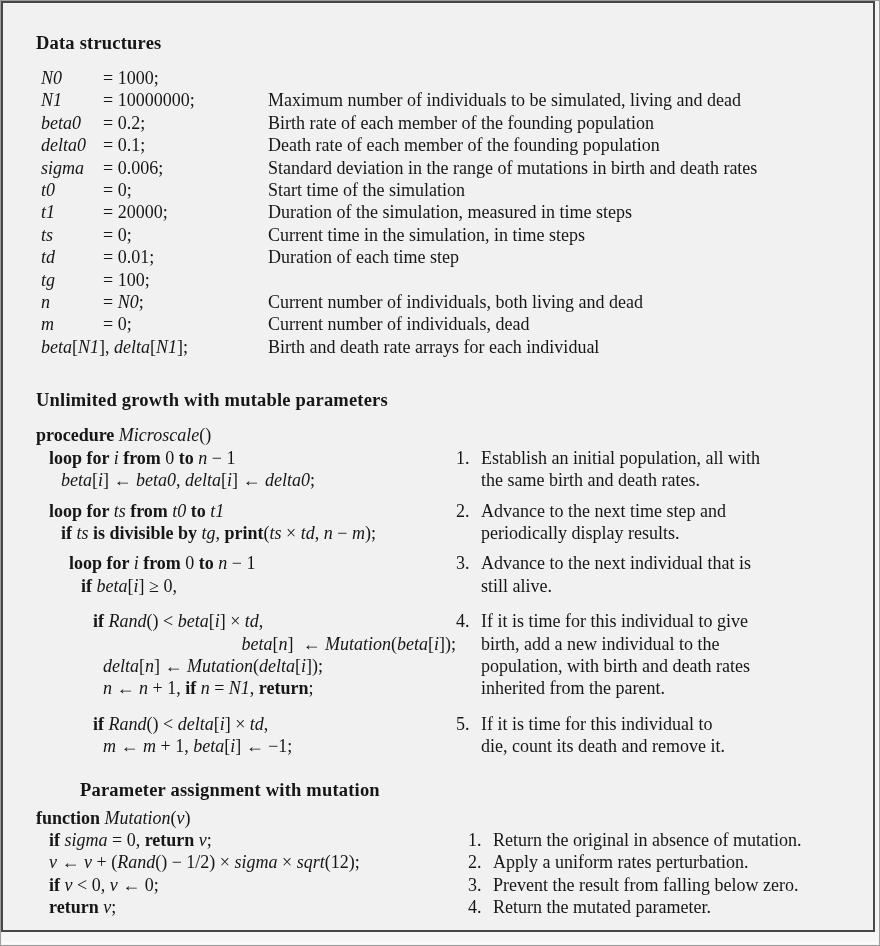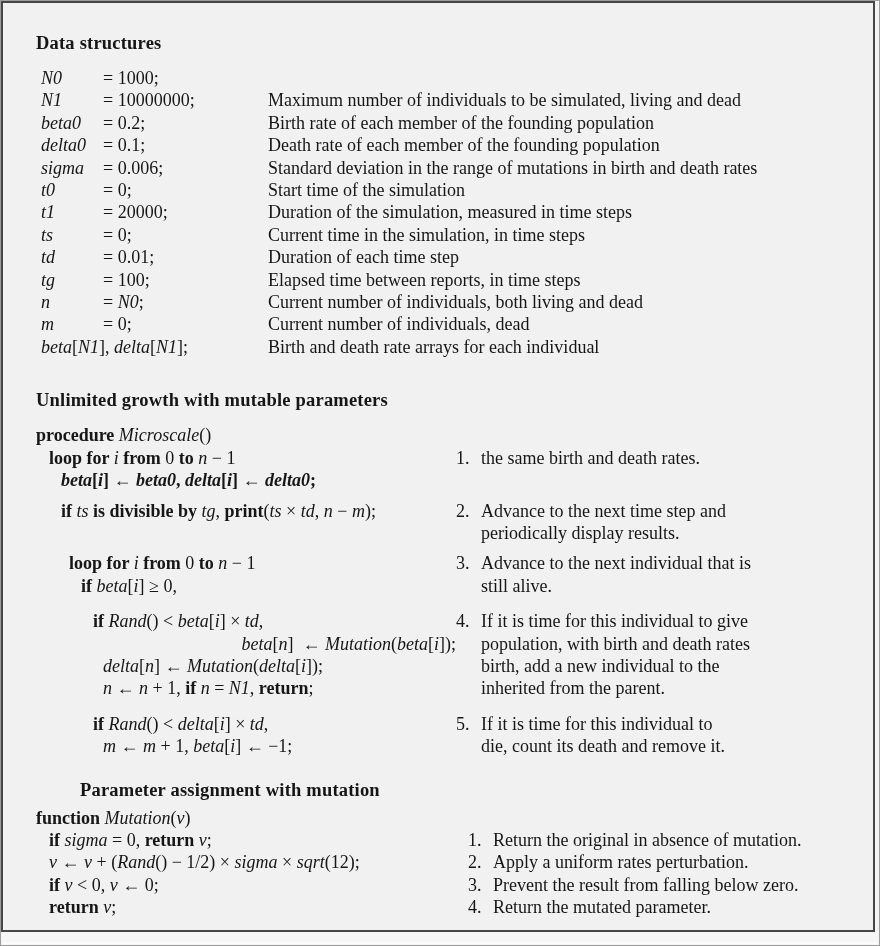--- a/index.html
+++ b/index.html
@@ -103,21 +103,20 @@
             <span class="var-desc">Current time in the simulation, in time steps</span>
           </div>
           <div class="var-row">
             <span class="var-name"><span class="v">td</span></span>
             <span class="var-value"><span class="p">= 0.01;</span></span>
             <span class="var-desc">Duration of each time step</span>
           </div>
           <div class="var-row">
             <span class="var-name"><span class="v">tg</span></span>
             <span class="var-value"><span class="p">= 100;</span></span>
-            <span class="var-desc">Elapsed time between reports, in time steps</span>
           </div>
           <div class="var-row">
             <span class="var-name"><span class="v">n</span></span>
             <span class="var-value"><span class="p">= </span><span class="v">N0</span><span class="p">;</span></span>
             <span class="var-desc">Current number of individuals, both living and dead</span>
           </div>
           <div class="var-row">
             <span class="var-name"><span class="v">m</span></span>
             <span class="var-value"><span class="p">= 0;</span></span>
             <span class="var-desc">Current number of individuals, dead</span>
@@ -132,31 +131,33 @@
 
       <div class="code-section growth-sec" id="growth-blocks">
           <div class="block">
             <div class="code-col">
               <div class="code-line" style="padding-left: 0px;"><span class="k">procedure </span><span class="v">Microscale</span><span class="p">()</span></div>
             </div>
           </div>
           <div class="block">
             <div class="code-col">
               <div class="code-line" style="padding-left: 13px;"><span class="k">loop for </span><span class="v">i</span><span class="k"> from </span><span class="p">0</span><span class="k"> to </span><span class="v">n</span><span class="p"> − 1</span></div>
-              <div class="code-line" style="padding-left: 25px; font-weight: bold;"><span class="v">beta</span><span class="p">[</span><span class="v">i</span><span class="p">] ← </span><span class="v">beta0</span><span class="p">, </span><span class="v">delta</span><span class="p">[</span><span class="v">i</span><span class="p">] ← </span><span class="v">delta0</span><span class="p">;</span></div>
+              <div class="code-line" style="padding-left: 25px;"><span class="v">beta</span><span class="p">[</span><span class="v">i</span><span class="p">] ← </span><span class="v">beta0</span><span class="p">, </span><span class="v">delta</span><span class="p">[</span><span class="v">i</span><span class="p">] ← </span><span class="v">delta0</span><span class="p">;</span></div>
             </div>
             <div class="note">
               <span class="note-num">1.</span>
               <div class="note-lines">
+                <div class="note-line">Establish an initial population, all with</div>
                 <div class="note-line">the same birth and death rates.</div>
               </div>
             </div>
           </div>
           <div class="block">
             <div class="code-col">
+              <div class="code-line" style="padding-left: 13px;"><span class="k">loop for </span><span class="v">ts</span><span class="k"> from </span><span class="v">t0</span><span class="k"> to </span><span class="v">t1</span></div>
               <div class="code-line" style="padding-left: 25px;"><span class="k">if </span><span class="v">ts</span><span class="k"> is divisible by </span><span class="v">tg</span><span class="p">, </span><span class="k">print</span><span class="p">(</span><span class="v">ts</span><span class="p"> × </span><span class="v">td</span><span class="p">, </span><span class="v">n</span><span class="p"> − </span><span class="v">m</span><span class="p">);</span></div>
             </div>
             <div class="note">
               <span class="note-num">2.</span>
               <div class="note-lines">
                 <div class="note-line">Advance to the next time step and</div>
                 <div class="note-line">periodically display results.</div>
               </div>
             </div>
           </div>
@@ -177,22 +178,22 @@
             <div class="code-col">
               <div class="code-line" style="padding-left: 57px;"><span class="k">if </span><span class="v">Rand</span><span class="p">() &lt; </span><span class="v">beta</span><span class="p">[</span><span class="v">i</span><span class="p">] × </span><span class="v">td</span><span class="p">,</span></div>
               <div class="code-line" style="padding-left: 67px; text-align: right;"><span class="v">beta</span><span class="p">[</span><span class="v">n</span><span class="p">]  ← </span><span class="v">Mutation</span><span class="p">(</span><span class="v">beta</span><span class="p">[</span><span class="v">i</span><span class="p">]);</span></div>
               <div class="code-line" style="padding-left: 67px;"><span class="v">delta</span><span class="p">[</span><span class="v">n</span><span class="p">] ← </span><span class="v">Mutation</span><span class="p">(</span><span class="v">delta</span><span class="p">[</span><span class="v">i</span><span class="p">]);</span></div>
               <div class="code-line" style="padding-left: 67px;"><span class="v">n</span><span class="p"> ← </span><span class="v">n</span><span class="p"> + 1, </span><span class="k">if </span><span class="v">n</span><span class="p"> = </span><span class="v">N1</span><span class="p">, </span><span class="k">return</span><span class="p">;</span></div>
             </div>
             <div class="note">
               <span class="note-num">4.</span>
               <div class="note-lines">
                 <div class="note-line">If it is time for this individual to give</div>
+                <div class="note-line">birth, add a new individual to the</div>
                 <div class="note-line">population, with birth and death rates</div>
-                <div class="note-line">birth, add a new individual to the</div>
                 <div class="note-line">inherited from the parent.</div>
               </div>
             </div>
           </div>
           <div class="block">
             <div class="code-col">
               <div class="code-line" style="padding-left: 57px;"><span class="k">if </span><span class="v">Rand</span><span class="p">() &lt; </span><span class="v">delta</span><span class="p">[</span><span class="v">i</span><span class="p">] × </span><span class="v">td</span><span class="p">,</span></div>
               <div class="code-line" style="padding-left: 67px;"><span class="v">m</span><span class="p"> ← </span><span class="v">m</span><span class="p"> + 1, </span><span class="v">beta</span><span class="p">[</span><span class="v">i</span><span class="p">] ← −1;</span></div>
             </div>
             <div class="note">

